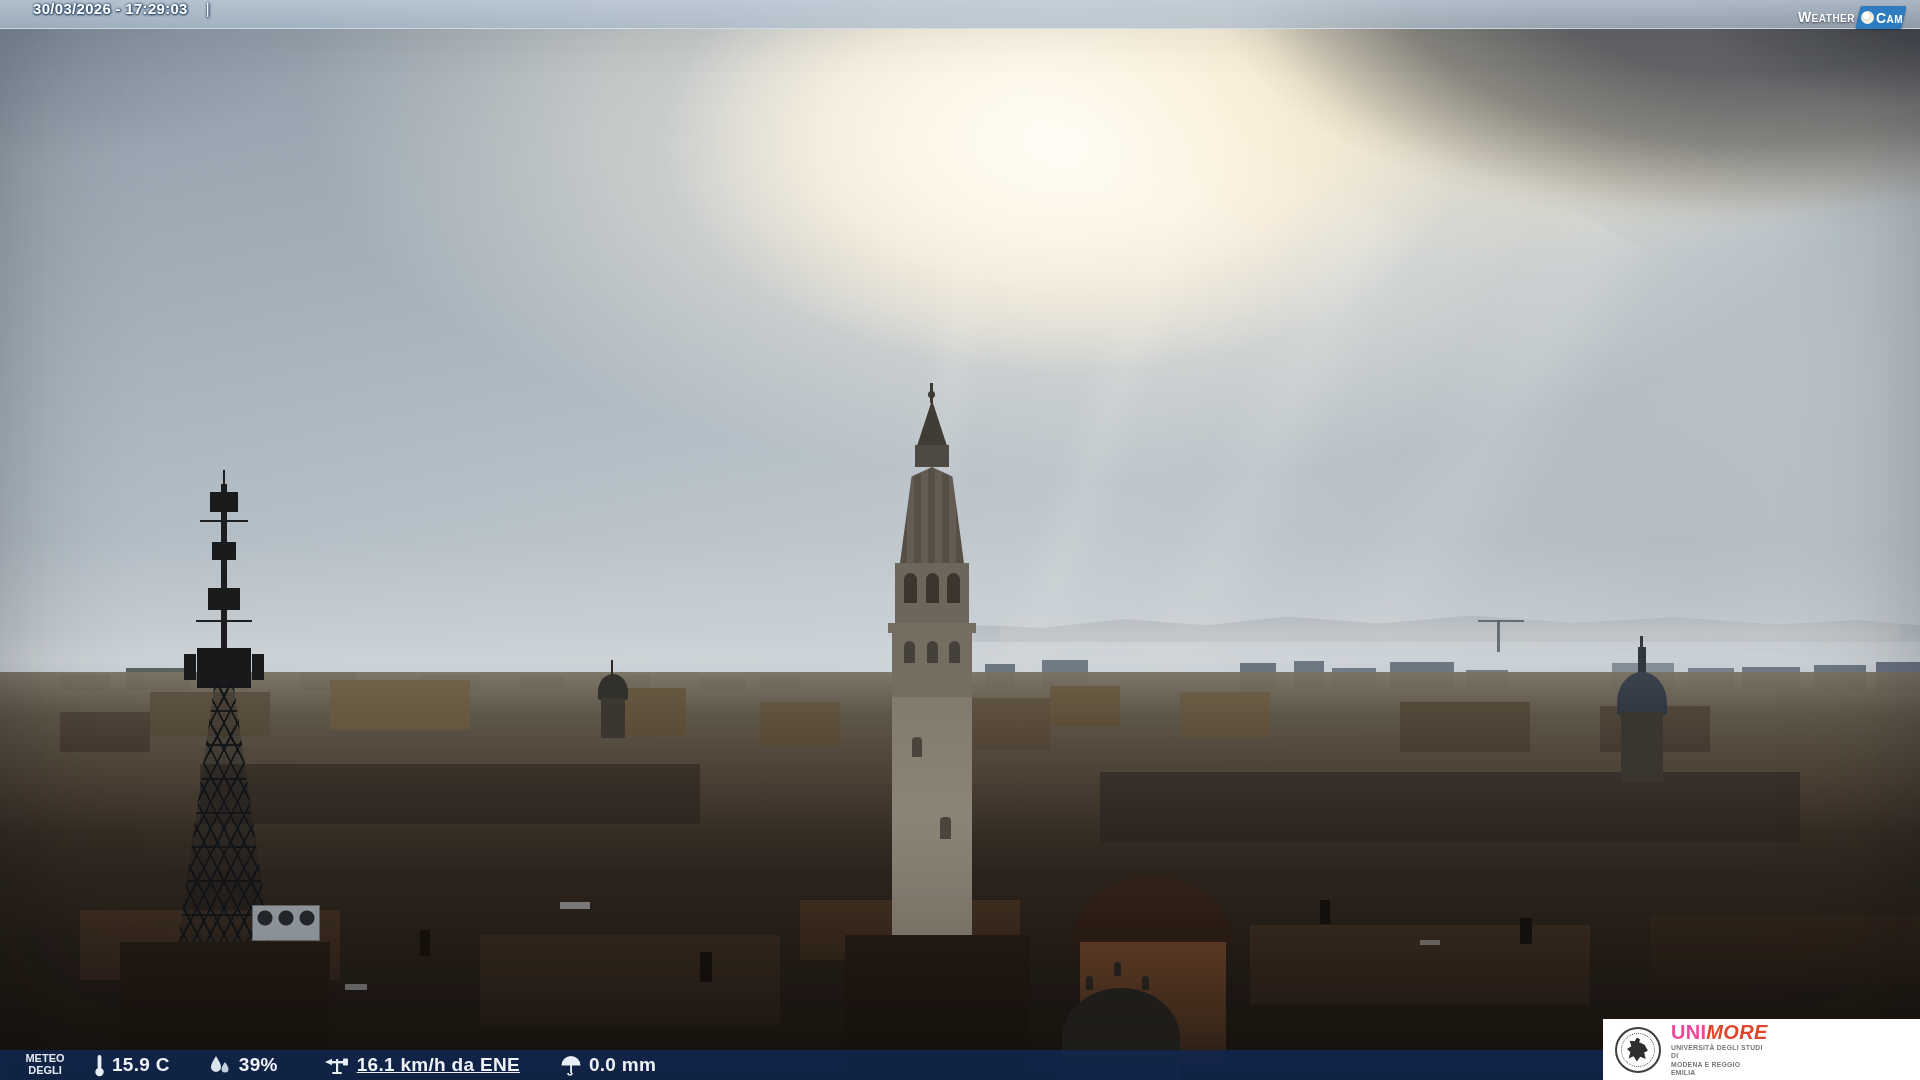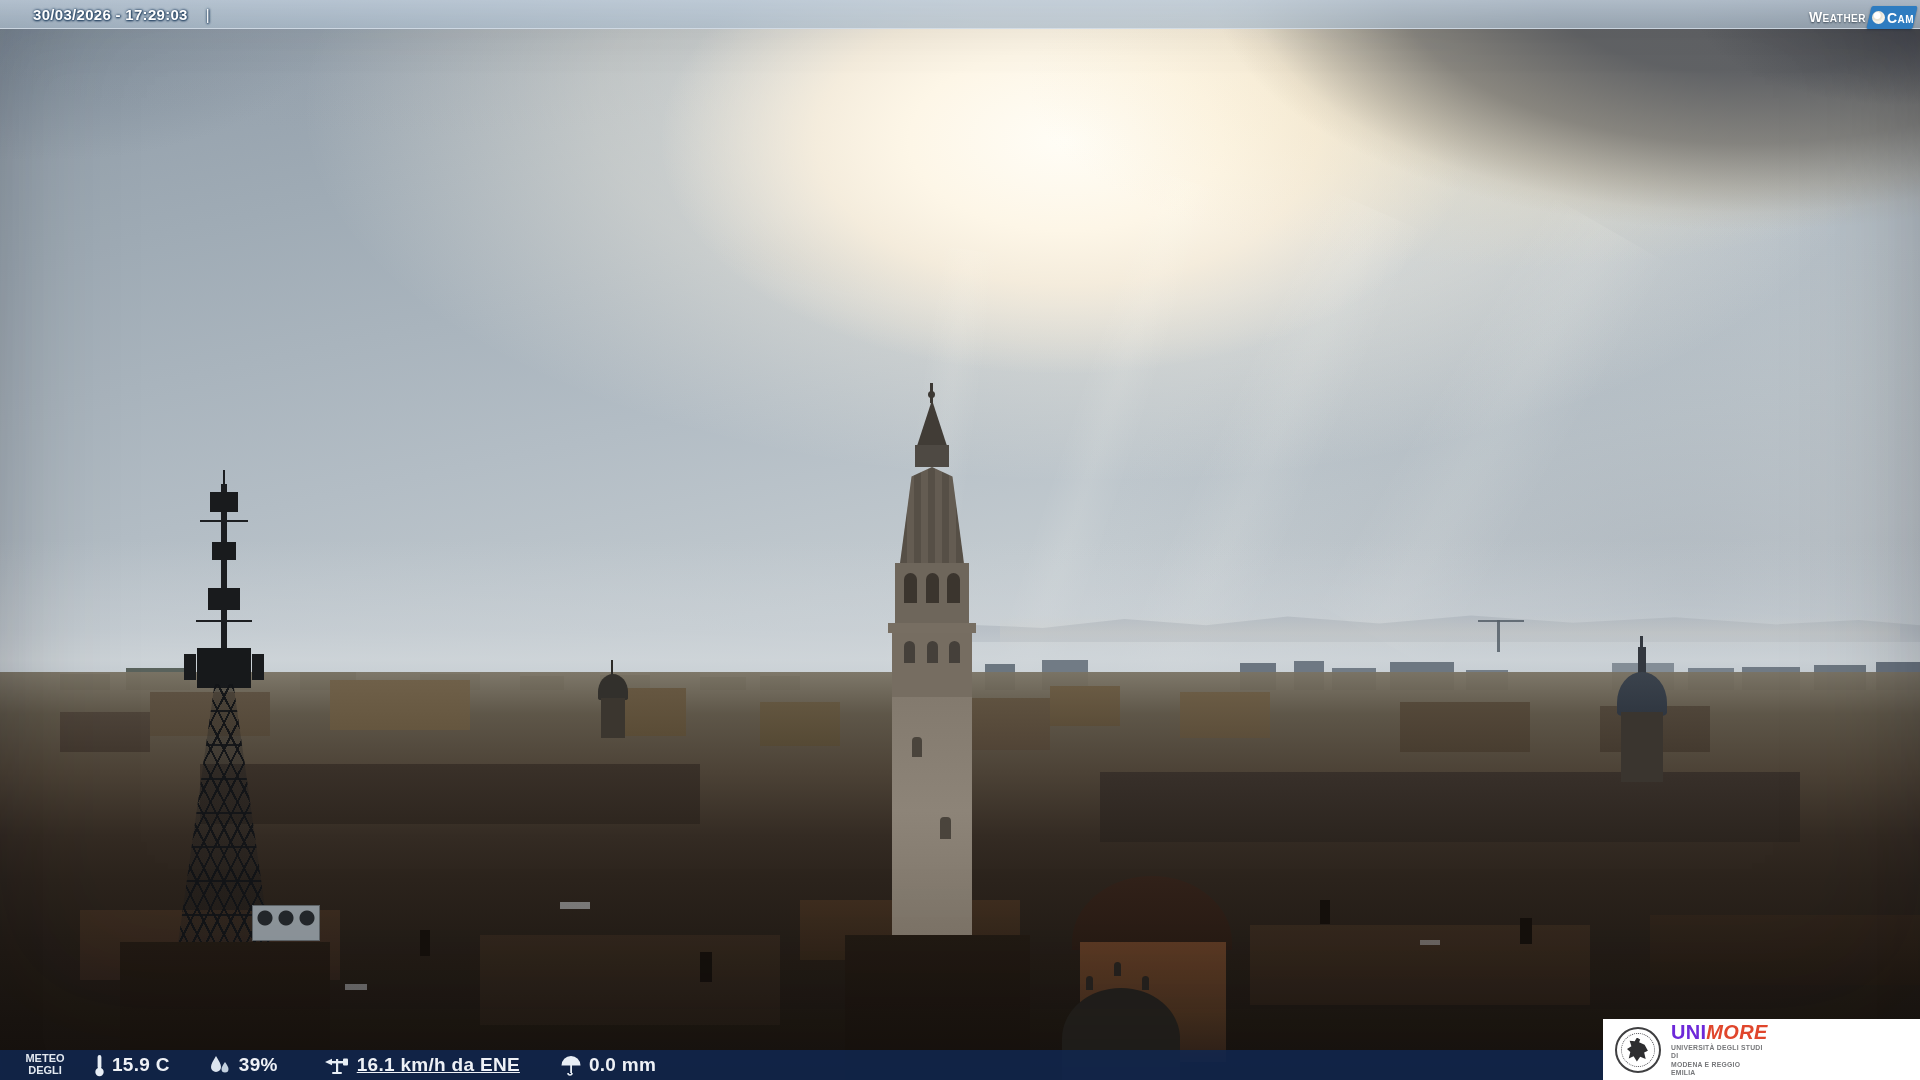--- a/index.html
+++ b/index.html
@@ -109,49 +109,49 @@
   .dome-l-tip{left:611px;top:660px;width:2px;height:16px;background:#2c2a27;}
   .dome-l-bulb{left:598px;top:674px;width:30px;height:26px;background:#32302c;border-radius:50% 50% 10% 10% / 70% 70% 8% 8%;}
   .dome-l-drum{left:601px;top:698px;width:24px;height:40px;background:#3b362f;}
   .crane-mast{left:1497px;top:620px;width:3px;height:32px;background:rgba(85,95,105,0.85);}
   .crane-jib{left:1478px;top:620px;width:46px;height:2px;background:rgba(85,95,105,0.85);}
 
   .vignette{inset:0;box-shadow:inset 0 -70px 140px rgba(8,10,14,0.22), inset 0 30px 60px rgba(20,25,35,0.06);pointer-events:none;}
 
   
   .topbar{left:0;top:0;width:1920px;height:28px;background:linear-gradient(180deg,rgba(190,204,218,0.85),rgba(172,189,204,0.72));
-    display:flex;align-items:center;color:#fff;font-size:15px;font-weight:bold;letter-spacing:0.3px;
+    display:flex;align-items:flex-start;color:#fff;font-size:15px;font-weight:bold;letter-spacing:0.3px;
     text-shadow:0 1px 2px #274463,0 0 3px #274463,1px 0 2px #274463;border-bottom:1px solid rgba(225,234,242,0.5);}
   .tb-date{margin-left:33px;}
   .tb-sep{margin-left:18px;font-weight:normal;}
   .tb-title{margin-left:20px;}
 
   
-  .wcam{right:5px;top:5px;height:24px;display:flex;align-items:center;}
+  .wcam{right:16px;top:5px;height:24px;display:flex;align-items:center;}
   .wc-weather{color:#fff;font-weight:bold;font-size:14px;font-variant:small-caps;letter-spacing:0.5px;text-shadow:0 1px 2px #33414f;}
   .wc-tag{margin-left:3px;width:46px;height:23px;background:#2e7cc0;transform:skewX(-13deg);border-radius:2px;display:flex;align-items:center;box-shadow:0 1px 2px rgba(30,40,55,0.5);}
   .wc-lens{margin-left:3px;width:13px;height:13px;border-radius:50%;background:radial-gradient(circle at 40% 35%, #ffffff 0 3px, #e8e4d6 4px 5px, #f4f1e6 6px);transform:skewX(13deg);}
   .wc-cam{color:#fff;font-weight:bold;font-size:14px;font-variant:small-caps;letter-spacing:0.5px;transform:skewX(13deg);margin-left:2px;}
 
   
   .bottombar{left:0;bottom:0;width:1920px;height:30px;background:rgba(16,39,80,0.85);display:flex;align-items:center;color:#eef1f6;}
   .bb-label{margin-left:22px;width:46px;text-align:center;font-size:11px;font-weight:bold;line-height:1.05;color:#e2e8f0;}
   .bb-group{display:flex;align-items:center;}
   .bb-icon{display:flex;align-items:center;}
   .bb-val{font-size:19px;font-weight:bold;letter-spacing:0.3px;margin-left:7px;white-space:nowrap;}
 
   
   .unibox{right:0;bottom:0;width:317px;height:61px;background:#ffffff;display:flex;align-items:center;}
   .seal{margin-left:12px;width:46px;height:46px;border-radius:50%;border:2px solid #3f3f41;box-sizing:border-box;position:relative;background:#fff;}
   .seal-inner{position:absolute;inset:4px;border-radius:50%;border:1px dotted #55555a;}
   .seal-fig{position:absolute;left:10px;top:9px;width:22px;height:24px;background:#2e2e30;
     clip-path:polygon(45% 0,60% 8%,55% 20%,80% 30%,95% 55%,78% 62%,85% 90%,60% 80%,45% 100%,30% 78%,8% 88%,15% 60%,0 48%,20% 36%,12% 14%,35% 16%);}
   .uni-block{margin-left:10px;width:92px;}
   .uni-word{font-size:20px;font-weight:bold;letter-spacing:0.3px;line-height:1;}
-  .uni-word .uni{color:#6d28d9;} .uni-word .more{color:#e0462c;font-style:italic;}
+  .uni-word .uni{color:#ec4899;} .uni-word .more{color:#e0462c;font-style:italic;}
   .uni-sub{font-size:6.8px;color:#76777a;letter-spacing:0.25px;line-height:1.25;margin-top:2px;font-weight:bold;}
   .org-block{margin-left:8px;color:#8e9094;font-size:16px;line-height:1.25;}
 </style>
 </head>
 <body>
 
 <div class="viewport">
 
   <div class="abs sky"></div>
   <div class="abs ray" style="left:1150px;top:180px;width:70px;height:620px;transform:rotate(18deg);"></div>

